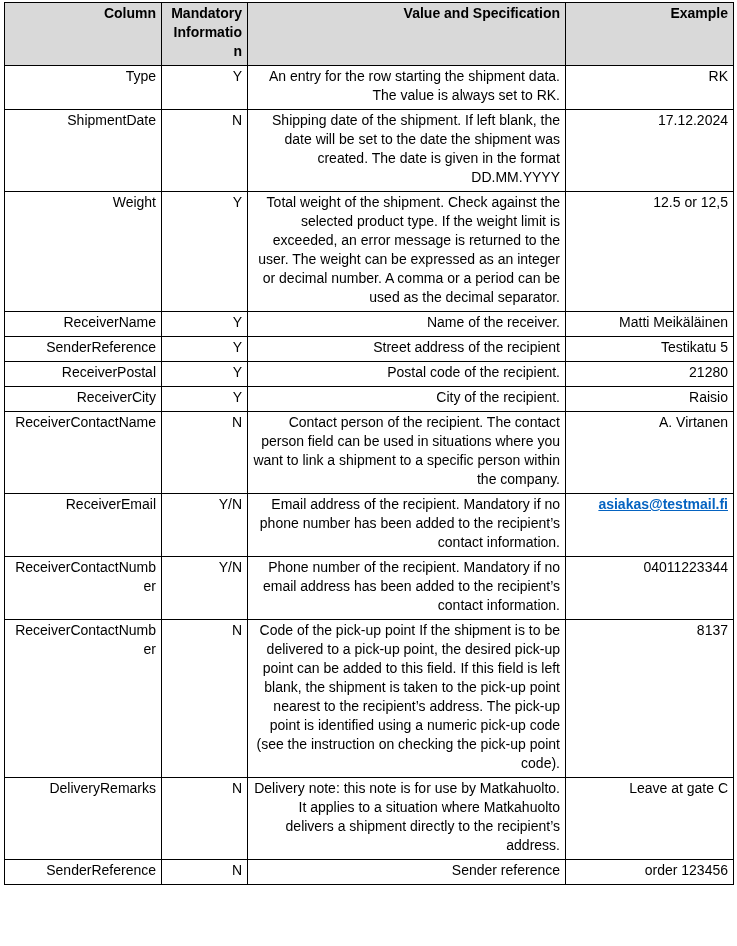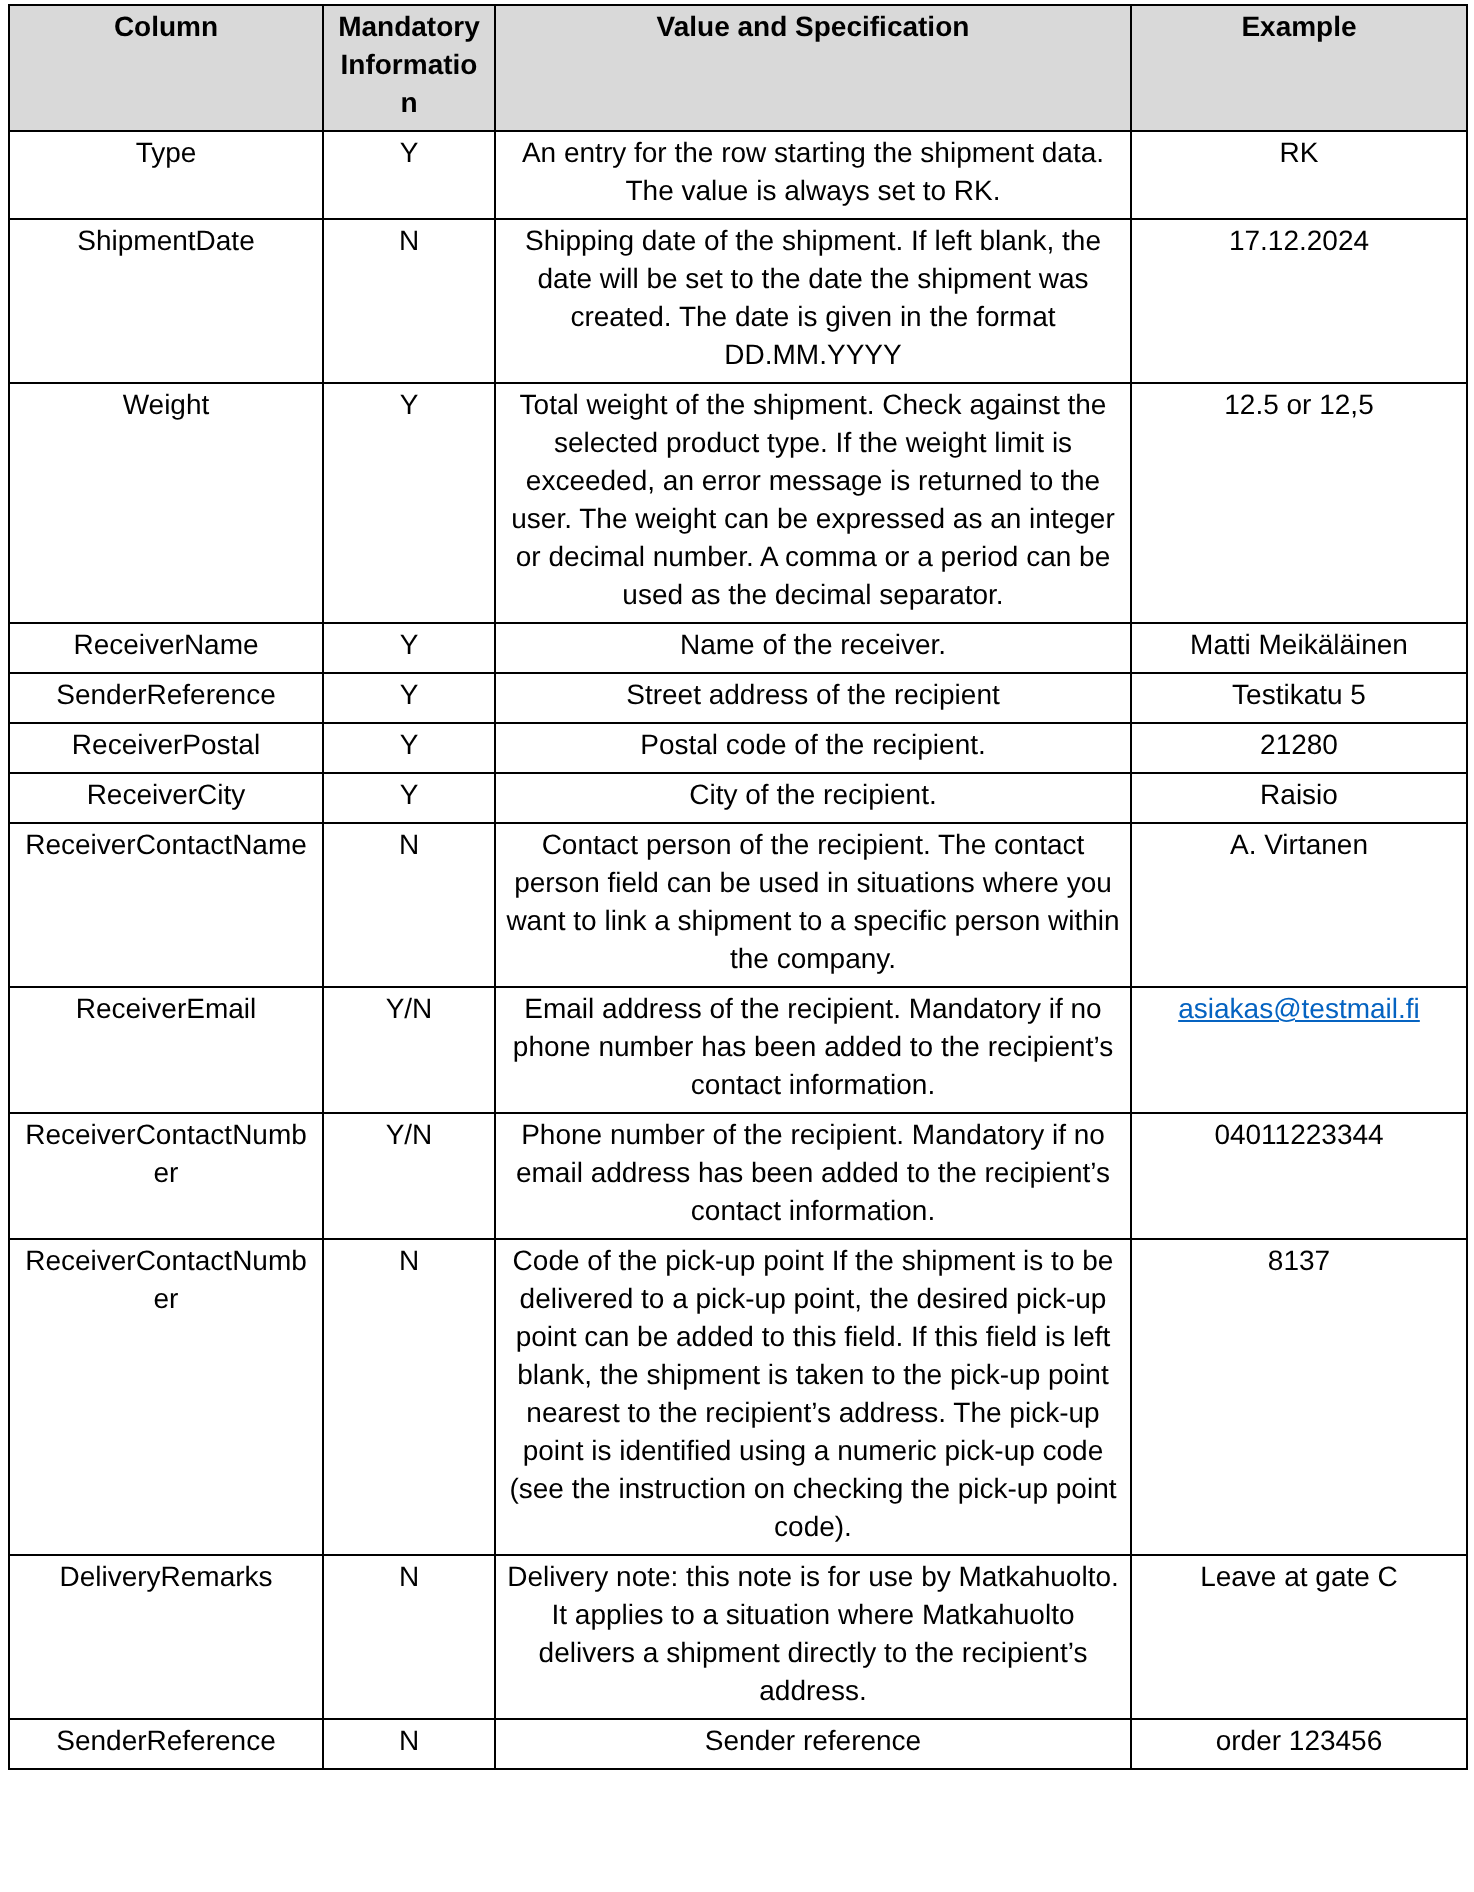--- a/index.html
+++ b/index.html
@@ -20,35 +20,36 @@
     width: 729px;
     table-layout: fixed;
   }
   col.c1 { width: 157px; }
   col.c2 { width: 86px; }
   col.c3 { width: 318px; }
   col.c4 { width: 168px; }
   th, td {
     border: 1px solid var(--border-color, #000);
     vertical-align: top;
-    text-align: center;
+    text-align: right;
     padding: 1px 5px 4px 5px;
     font-size: 14px;
     line-height: 19px;
     color: #000000;
     word-wrap: break-word;
   }
   th {
     font-weight: bold;
     background: var(--header-bg, #d9d9d9);
   }
   a.email-link {
     color: var(--link-color, #0563c1);
     text-decoration: underline;
     cursor: pointer;
+    font-weight: bold;
   }
 </style>
 </head>
 <body>
 
 <div class="doc">
   <table>
     <colgroup>
       <col class="c1">
       <col class="c2">

